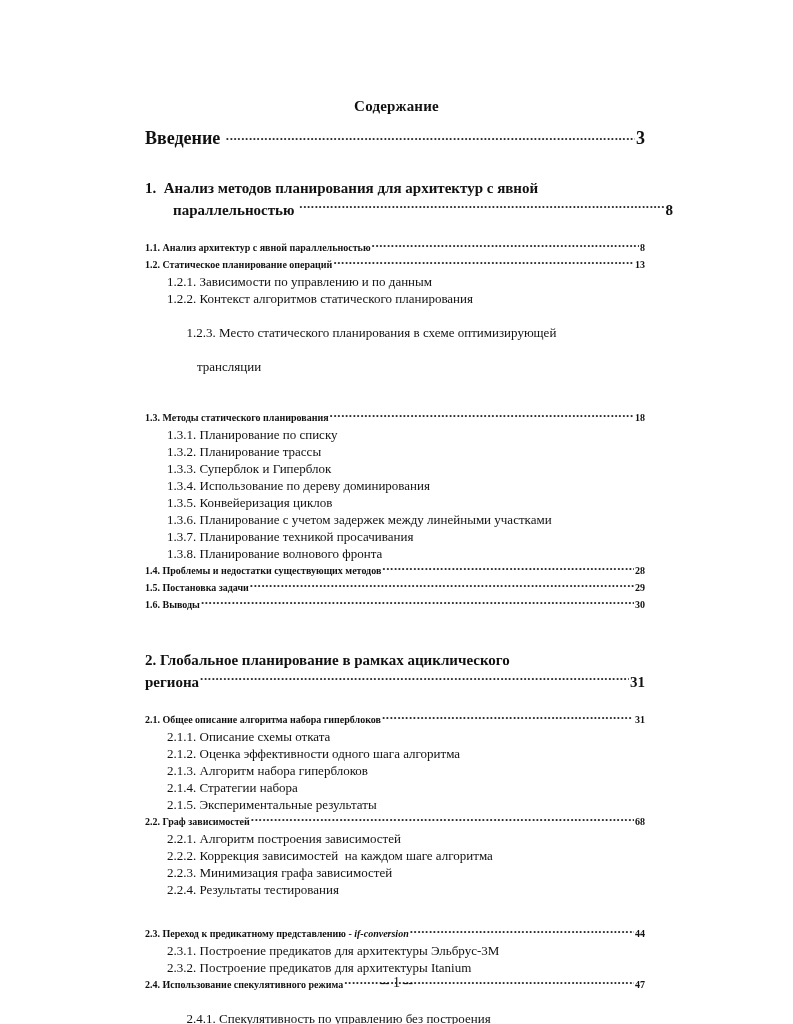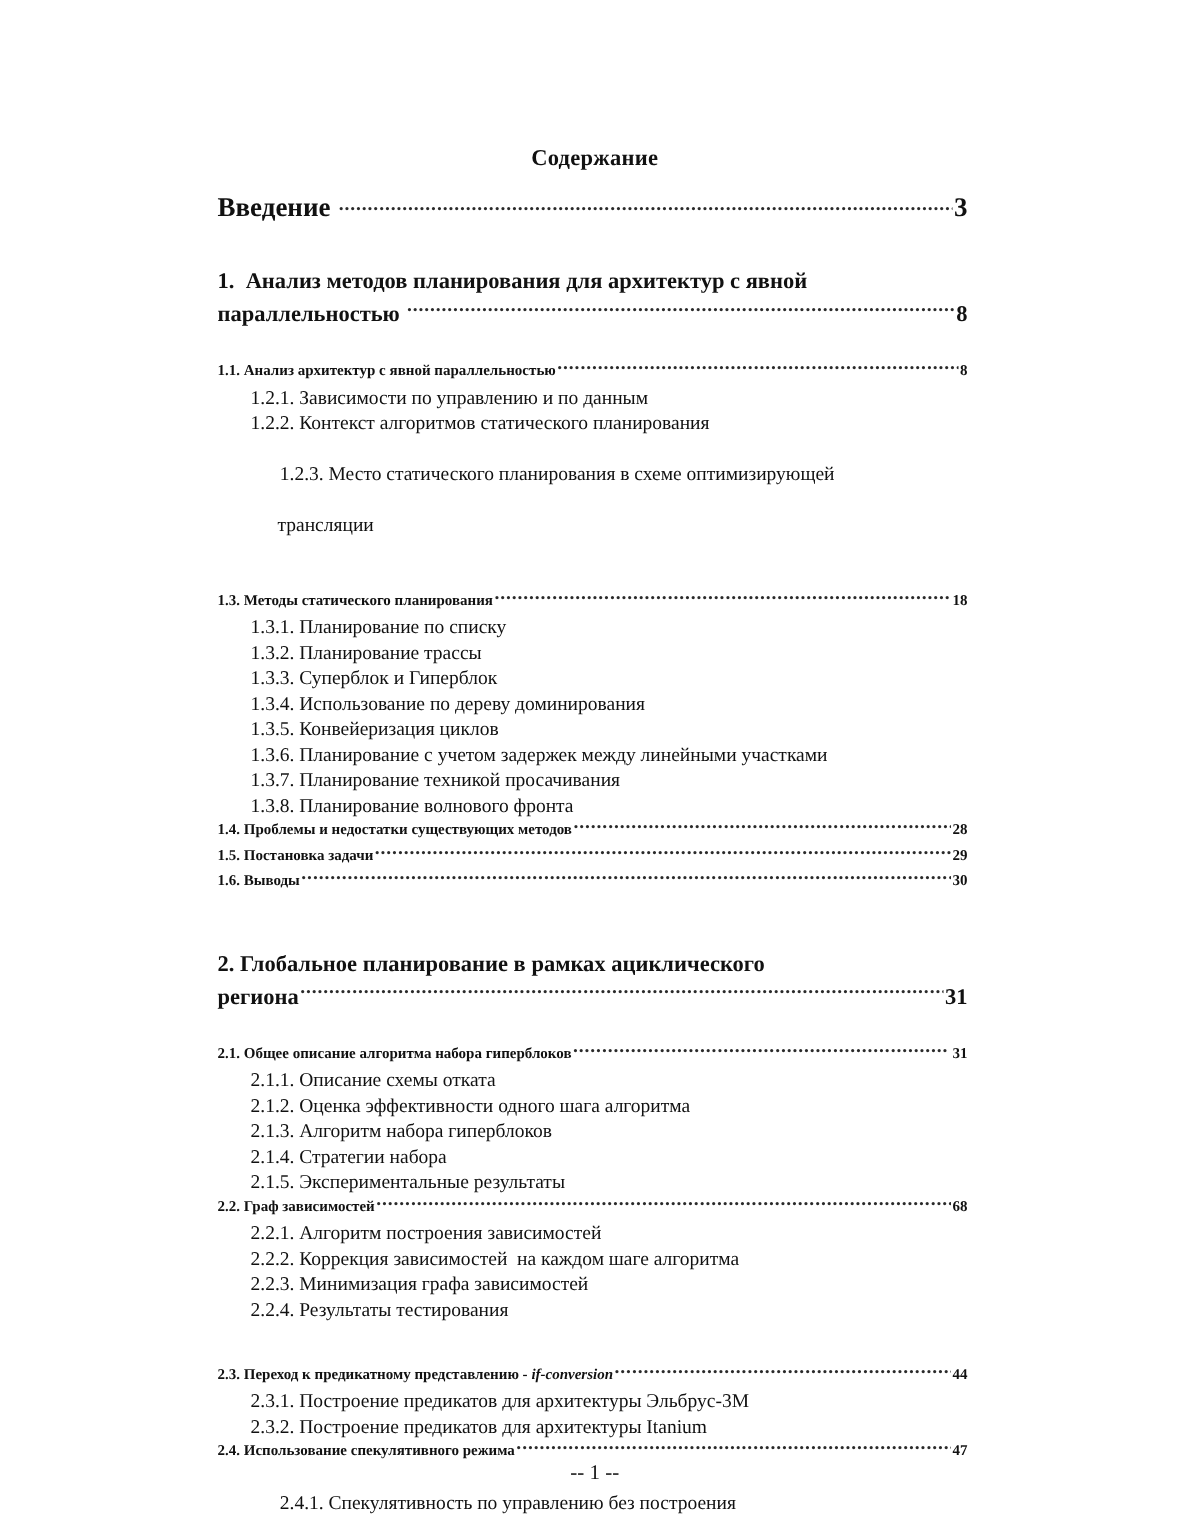--- a/index.html
+++ b/index.html
@@ -90,21 +90,21 @@
   }
   .lvl-sub {
     font-size: 13px;
     font-weight: normal;
     margin-left: 22px;
     line-height: 17px;
     white-space: pre-wrap;
   }
   .lvl-sub .cont {
     display: block;
-    margin-left: 18px;
+    margin-left: 30px;
   }
   .italic { font-style: italic; margin-top: 27px; }
   .gap-md { height: 18px; }
   .gap-lg { height: 30px; }
   .gap-xl { height: 36px; }
 
   .footer {
     position: absolute;
     left: 0;
     top: 975px;
@@ -125,35 +125,40 @@
     <div class="row lvl-intro">
       <span class="label">Введение </span>
       <span class="leader"></span>
       <span class="page-no">3</span>
     </div>
 
     <div class="gap-lg"></div>
 
     <div class="lvl-chapter">
       <div class="chapter-line1">1.  Анализ методов планирования для архитектур с явной</div>
-      <div class="row" style="line-height:22px;">
+      <div class="row" style="line-height:22px;margin-left:28px;">
         <span class="label">параллельностью </span>
         <span class="leader"></span>
         <span class="page-no">8</span>
       </div>
     </div>
 
     <div class="gap-md"></div>
 
     <div class="row lvl-section">
       <span class="label">1.1. Анализ архитектур с явной параллельностью</span>
       <span class="leader"></span>
       <span class="page-no">8</span>
     </div>
 
+    <div class="row lvl-section">
+      <span class="label">1.2. Статическое планирование операций</span>
+      <span class="leader"></span>
+      <span class="page-no">13</span>
+    </div>
 
     <div class="lvl-sub">1.2.1. Зависимости по управлению и по данным</div>
     <div class="lvl-sub">1.2.2. Контекст алгоритмов статического планирования</div>
     <div class="lvl-sub">
       <span>1.2.3. Место статического планирования в схеме оптимизирующей</span>
       <span class="cont">трансляции</span>
     </div>
 
     <div class="row lvl-section">
       <span class="label">1.3. Методы статического планирования</span>

